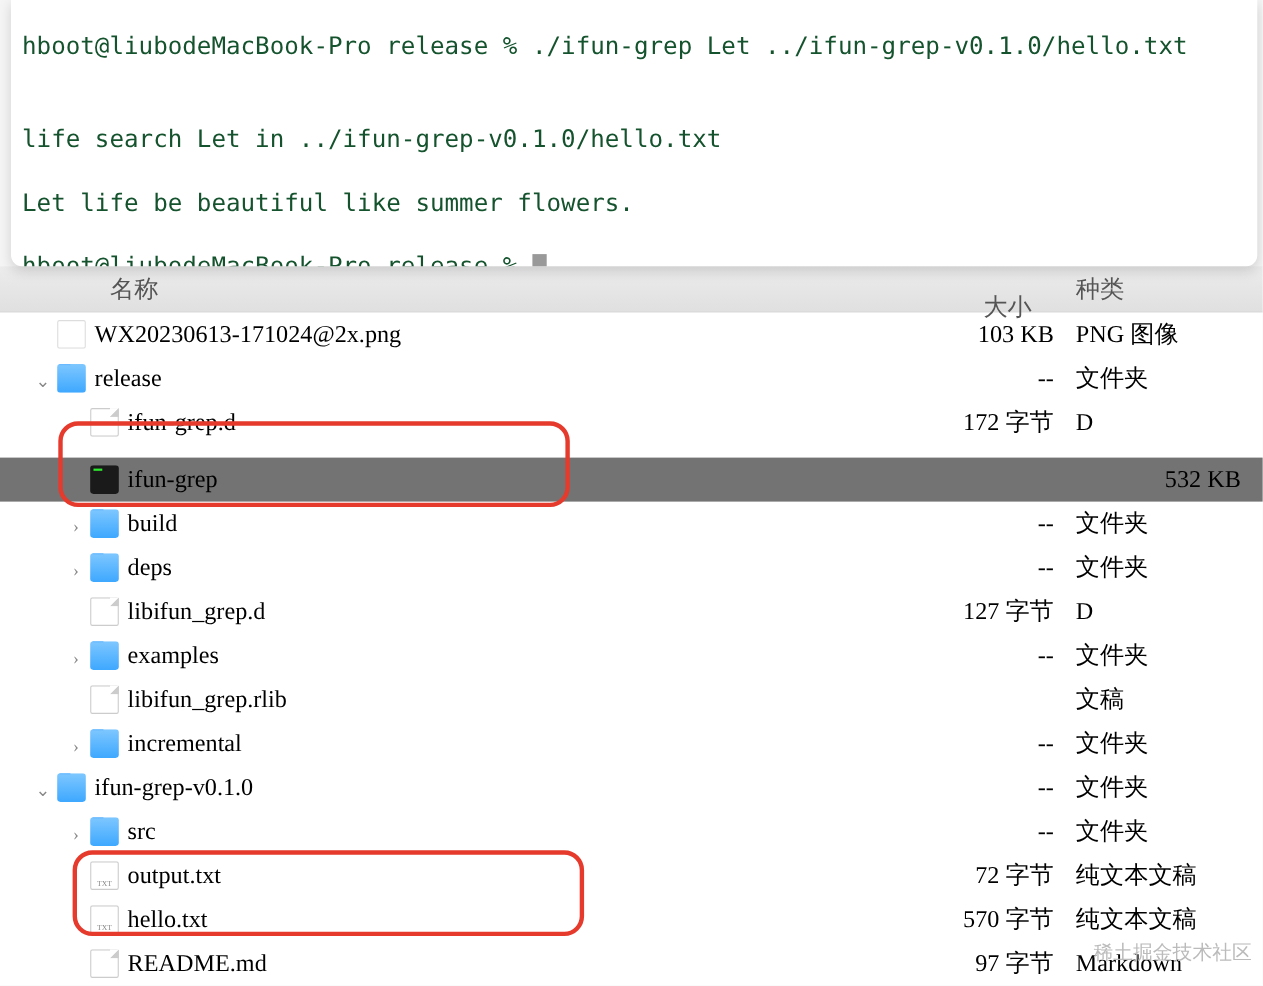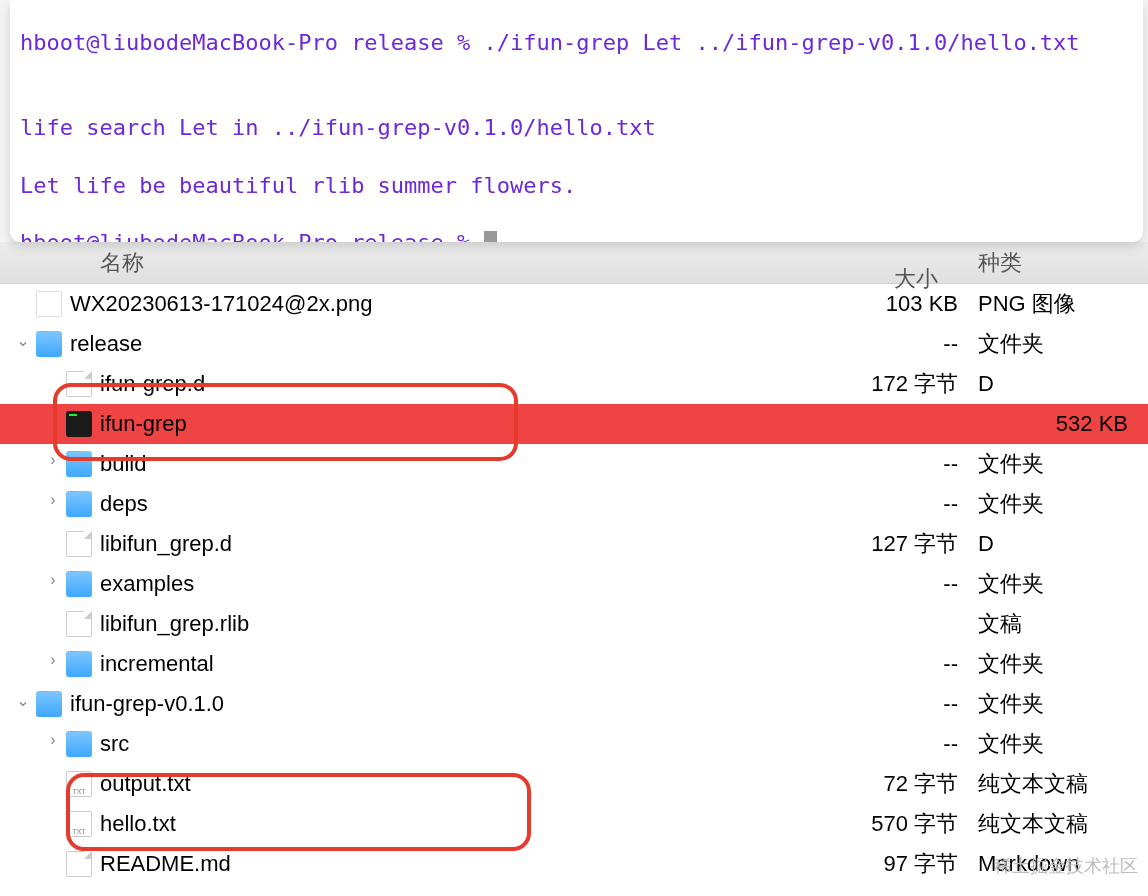--- a/index.html
+++ b/index.html
@@ -17,40 +17,41 @@
     left: 10px;
     right: 5px;
     height: 242px;
     background: #ffffff;
     border-radius: 0 0 10px 10px;
     box-shadow: 0 4px 12px rgba(0,0,0,0.15);
     padding: 0 10px 10px 10px;
     font-family: "Menlo", "Monaco", monospace;
     font-size: 22px;
     line-height: 1.3;
-    color: #6d28d9;
+    color: #14532d;
     white-space: pre;
     overflow: hidden;
     z-index: 10;
   }
   .term-line { display: block; }
   .cursor {
     display: inline-block;
     width: 13px;
     height: 24px;
     background: #999;
     vertical-align: text-bottom;
   }
   .finder {
     position: absolute;
     top: 242px;
     left: 0;
     right: 0;
     bottom: 0;
     background: #ffffff;
+    font-family: Liberation Serif, serif;
   }
   .finder-header {
     display: flex;
     align-items: center;
     height: 42px;
     background: linear-gradient(#ececec,#e0e0e0);
     border-bottom: 1px solid #d0d0d0;
     color: #555;
     font-size: 22px;
     padding-left: 100px;
@@ -60,21 +61,21 @@
   .col-kind { width: 170px; margin-left: 20px; }
   .rows { }
   .row {
     display: flex;
     align-items: center;
     height: 40px;
     font-size: 22px;
     color: #000;
     position: relative;
   }
-  .row.selected { background: #ef4444; }
+  .row.selected { background: #737373; margin-top: 12px; }
   .indent { display:inline-block; }
   .disclosure {
     width: 18px;
     display: inline-flex;
     justify-content: center;
     color: #888;
     font-size: 16px;
   }
   .icon {
     width: 26px;
@@ -130,21 +131,21 @@
     background:#fff;
     border:1px solid #ccc;
     border-radius:2px;
     font-size:7px;
     color:#888;
     display:flex;
     align-items:flex-end;
     justify-content:center;
     padding-bottom:1px;
   }
-  .name-cell { flex:1; display:flex; align-items:flex-start; padding-left:14px; overflow:hidden; white-space:nowrap;}
+  .name-cell { flex:1; display:flex; align-items:flex-end; padding-left:30px; overflow:hidden; white-space:nowrap;}
   .size-cell { width:190px; text-align:right; padding-right:20px; color:#000; white-space:nowrap;}
   .kind-cell { width:170px; color:#000; white-space:nowrap; overflow:hidden;}
   .highlight-box {
     position:absolute;
     border:4px solid #e53a2c;
     border-radius:18px;
     pointer-events:none;
     z-index:5;
   }
   #hl1 { top:383px; left:53px; width:465px; height:78px; }
@@ -158,21 +159,21 @@
     z-index:6;
   }
 </style>
 </head>
 <body>
 
 <div class="terminal">
 <span class="term-line">hboot@liubodeMacBook-Pro release % ./ifun-grep Let ../ifun-grep-v0.1.0/hello.txt</span>
 <span class="term-line"></span>
 <span class="term-line">life search Let in ../ifun-grep-v0.1.0/hello.txt</span>
-<span class="term-line">Let life be beautiful rlib summer flowers.</span>
+<span class="term-line">Let life be beautiful like summer flowers.</span>
 <span class="term-line"><span>hboot@liubodeMacBook-Pro release % </span><span class="cursor"></span></span>
 </div>
 
 <div class="finder">
   <div class="finder-header">
     <div class="col-name">名称</div>
     <div class="col-size">大小</div>
     <div class="col-kind">种类</div>
   </div>
   <div class="rows" id="rows">

